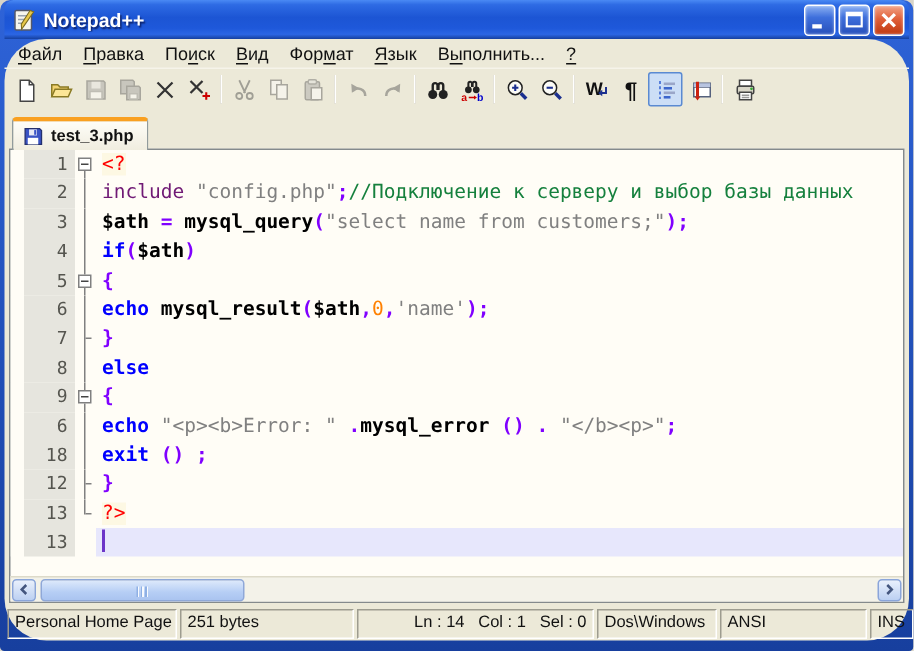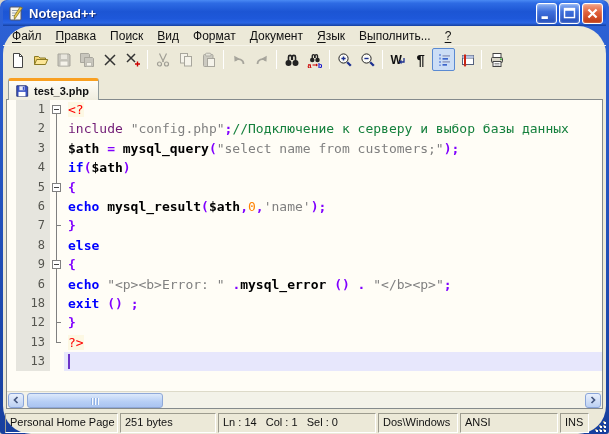--- a/index.html
+++ b/index.html
@@ -3,21 +3,21 @@
 <meta charset="utf-8">
 <style>
   html,body{margin:0;padding:0;background:#d8d4c8;}
   *{box-sizing:border-box;}
   .window{
     width:609px;height:434px;
     margin:0;
     display:flex;flex-direction:column;
     background:linear-gradient(#2E63D8,#173F9E);
     border-radius:7px 7px 3px 3px;
-    padding:0 3px 0 3px;
+    padding:0 3px 7px 3px;
     font-family:"Liberation Sans","DejaVu Sans",sans-serif;
     overflow:hidden;
   }
   
   .titlebar{
     height:26px;flex:none;display:flex;align-items:center;gap:4px;
     padding:0 3px 0 5px;
     background:linear-gradient(180deg,#4A8AF4 0%,#2E6BE4 12%,#1C55D4 45%,#1E58DA 72%,#2B66E4 88%,#16409F 100%);
     border-radius:6px 6px 0 0;
   }
@@ -70,21 +70,21 @@
   .sarrow{width:16px;height:15px;margin:0 1px;flex:none;border-radius:3px;border:1px solid #8AA5DA;
     background:linear-gradient(#E9F0FC,#BCD0F2);display:flex;align-items:center;justify-content:center;}
   .strack{flex:1;height:15px;position:relative;}
   .sthumb{position:absolute;left:2px;top:0;width:136px;height:15px;border-radius:3px;border:1px solid #8FA8D8;
     background:linear-gradient(#DDE9FB,#B6CEF5 60%,#AAC4F0);}
   .sthumb::after{content:'';position:absolute;left:50%;top:4px;width:8px;height:7px;margin-left:-4px;
     background:repeating-linear-gradient(90deg,#8FB0E4 0 1px,rgba(255,255,255,.9) 1px 2px,transparent 2px 3px);}
   
   .statusbar{height:22px;flex:none;margin-top:3px;display:flex;align-items:stretch;gap:2px;padding:1px 2px;font-size:11px;color:#111;}
   .sfield{border:1px solid;border-color:#9D9C8F #FFFFFF #FFFFFF #9D9C8F;padding:2px 4px;white-space:pre;overflow:hidden;flex:none;}
-  .f1{width:113px;} .f2{width:96px;} .f3{width:158px;} .f4{width:80px;} .f5{width:98px;} .f6{width:29px;}
+  .f1{width:113px;} .f2{width:116px;} .f3{width:158px;text-align:right;} .f4{width:80px;} .f5{width:98px;} .f6{width:29px;}
   .sgrip{width:16px;flex:none;display:flex;align-items:flex-end;justify-content:flex-end;}
 </style>
 </head>
 <body>
 
 <div class="window">
   <div class="titlebar">
     <span class="app-icon">
       <svg viewBox="0 0 17 17">
           <rect x="2" y="2" width="11" height="13" rx="1" fill="#F6F5EE" stroke="#55596B"></rect>
@@ -113,21 +113,20 @@
     </span>
   </div>
 
   <div class="client">
     <div class="menubar" id="menubar">
         <span class="mitem"><u>Ф</u>айл</span>
         <span class="mitem"><u>П</u>равка</span>
         <span class="mitem">По<u>и</u>ск</span>
         <span class="mitem"><u>В</u>ид</span>
         <span class="mitem">Фор<u>м</u>ат</span>
-        <span class="mitem"><u>Д</u>окумент</span>
         <span class="mitem"><u>Я</u>зык</span>
         <span class="mitem">В<u>ы</u>полнить...</span>
         <span class="mitem"><u>?</u></span>
       </div>
     <div class="toolbar" id="toolbar">
         <span class="tbtn" data-state="normal">
           <svg viewBox="0 0 16 16">
             <path d="M3.5 1.5h6l3 3v11h-9z" fill="#fff" stroke="#444"></path>
             <path d="M9.5 1.5v3h3" fill="none" stroke="#444"></path>
           </svg>

